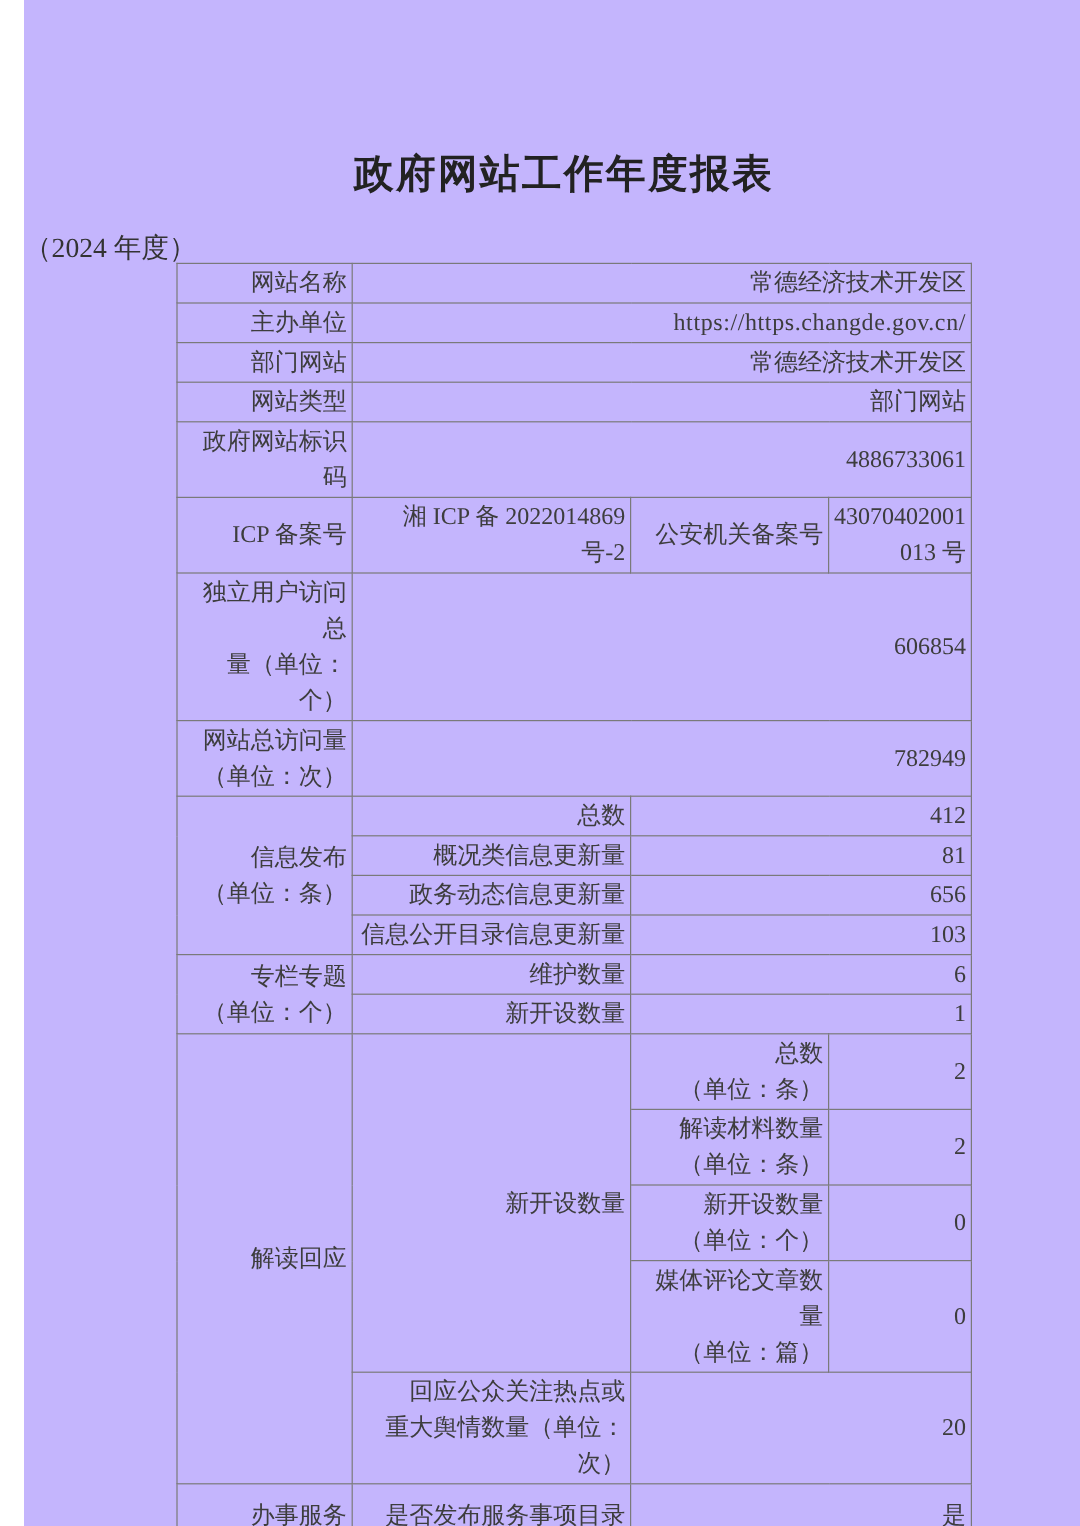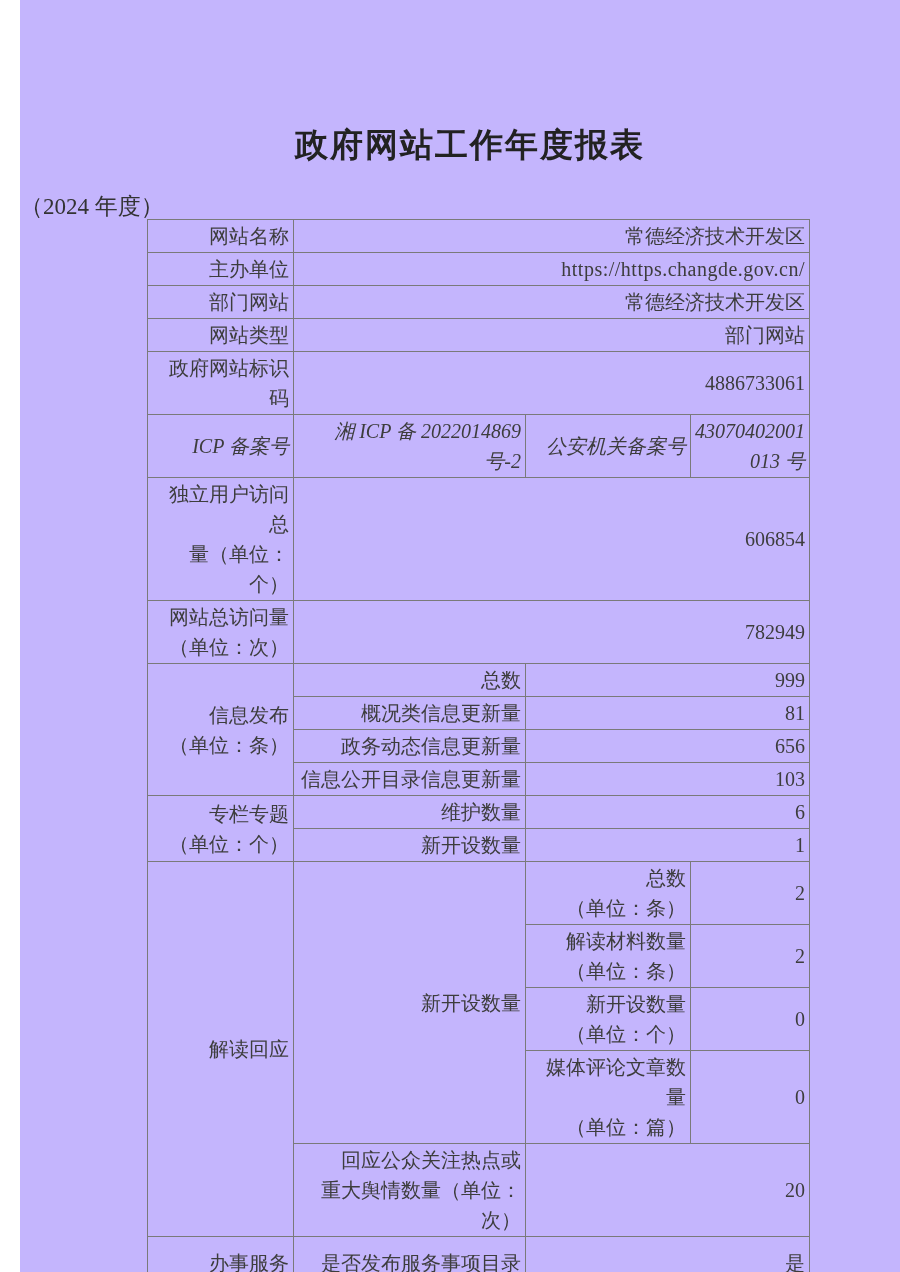--- a/index.html
+++ b/index.html
@@ -52,21 +52,21 @@
     font-size: 20px;
     line-height: 1.5;
     text-align: right;
     vertical-align: middle;
     white-space: pre-line;
     padding: 1px 4px;
     overflow: hidden;
     color: #3d3d3d;
   }
   tr.h31 { height: 31px; }
-  tr.h54 { height: 54px; font-style: italic; }
+  tr.h54 { height: 54px; }
   tr.h55 { height: 55px; }
   tr.h52 { height: 52px; }
   tr.h77 { height: 77px; }
   td.url-cell { letter-spacing: 0.5px; }
   td.vtop { vertical-align: top; padding-top: 7px; }
   td.vbottom { vertical-align: bottom; padding-bottom: 1px; font-family: Liberation Serif, serif; }
   .page-number {
     margin-top: 42px;
     text-align: center;
     font-size: 18px;
@@ -125,21 +125,21 @@
       <tr class="h55">
         <td>网站总访问量
 （单位：次）</td>
         <td colspan="3">782949</td>
       </tr>
 
       <tr class="h31">
         <td rowspan="4">信息发布
 （单位：条）</td>
         <td>总数</td>
-        <td colspan="2">999</td>
+        <td colspan="2">412</td>
       </tr>
       <tr class="h31">
         <td>概况类信息更新量</td>
         <td colspan="2">81</td>
       </tr>
       <tr class="h31">
         <td>政务动态信息更新量</td>
         <td colspan="2">656</td>
       </tr>
       <tr class="h31">

